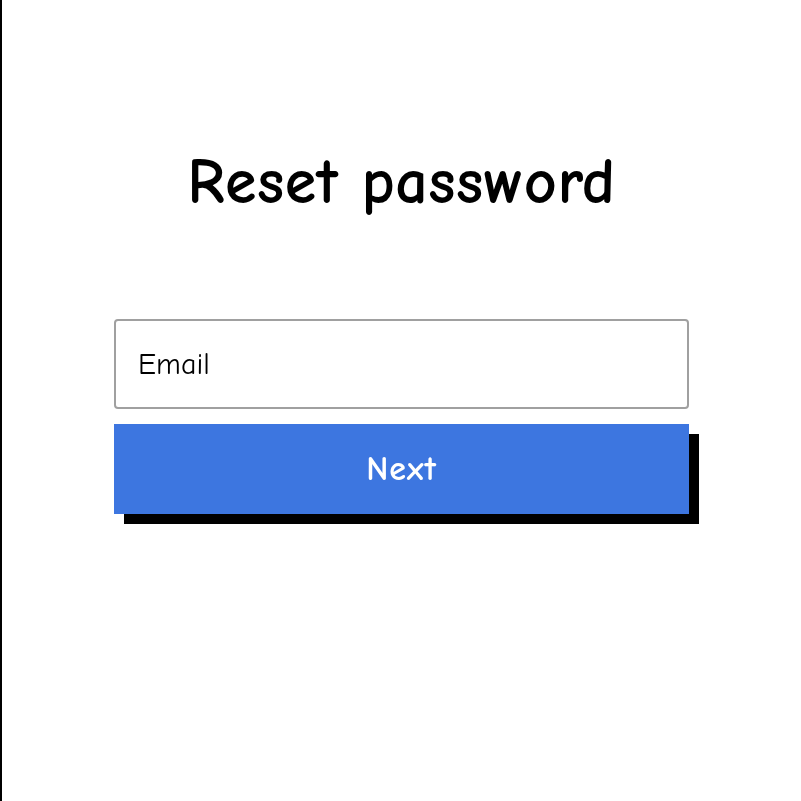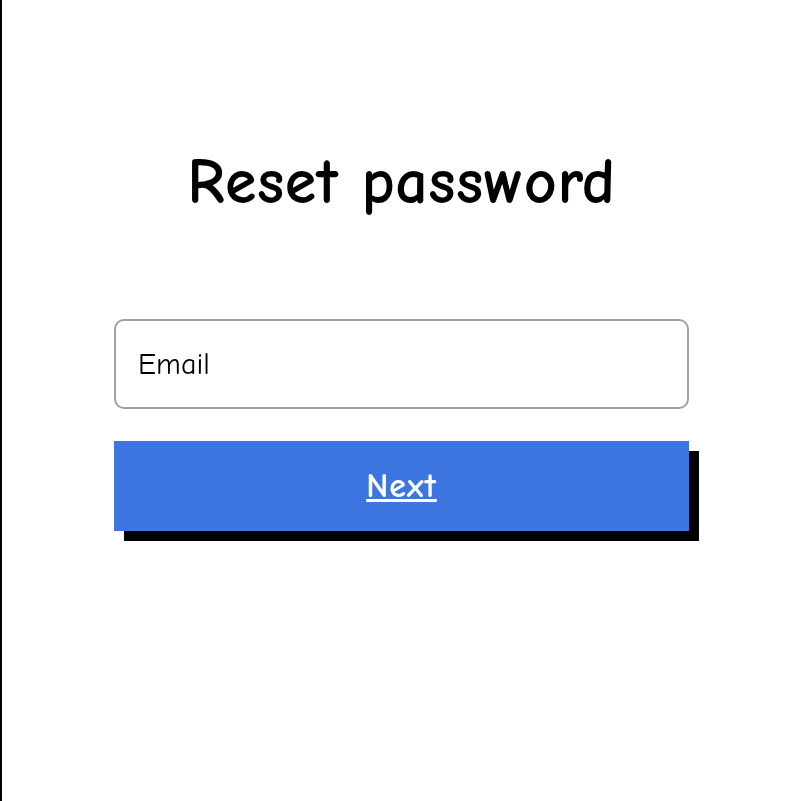--- a/index.html
+++ b/index.html
@@ -35,47 +35,46 @@
     .form {
       width: 575px;
       display: flex;
       flex-direction: column;
       align-items: center;
     }
     .email-input {
       width: 100%;
       height: 90px;
       border: 2px solid #a0a0a0;
-      border-radius: 10px;
+      border-radius: 4px;
       background: #ffffff;
       font-family: inherit;
       font-size: 30px;
       font-weight: 400;
       color: #000;
       padding: 0 22px;
       outline: none;
-      margin-bottom: 32px;
+      margin-bottom: 15px;
     }
     .email-input::placeholder {
       color: #000;
       opacity: 1;
     }
     .next-button {
       width: 100%;
       height: 90px;
       background: #3d76e0;
       color: #ffffff;
       border: none;
       font-family: inherit;
       font-size: 34px;
       font-weight: 700;
       cursor: pointer;
       box-shadow: 10px 10px 0 0 #000;
       letter-spacing: 1px;
-      text-decoration: underline;
     }
   </style>
 </head>
 <body>
 
 <div class="container">
   <h1 class="title">Reset password</h1>
   <div class="form">
     <input type="text" class="email-input" placeholder="Email" style="">
     <button class="next-button">Next</button>

